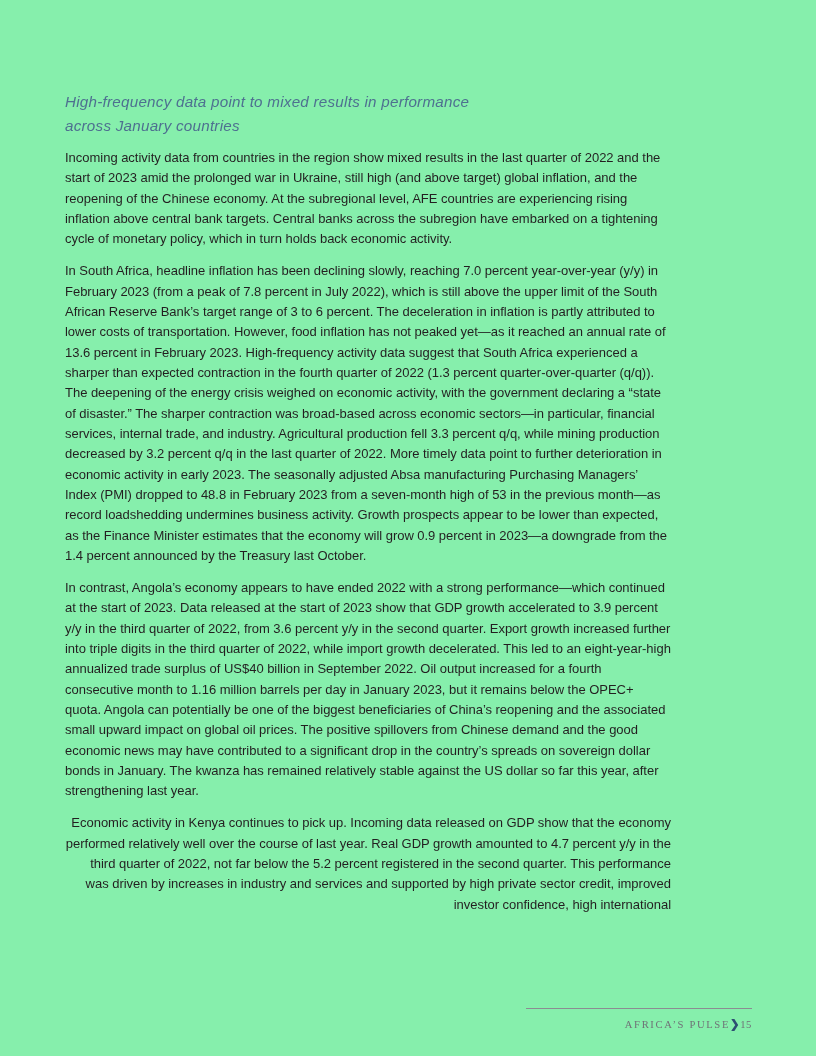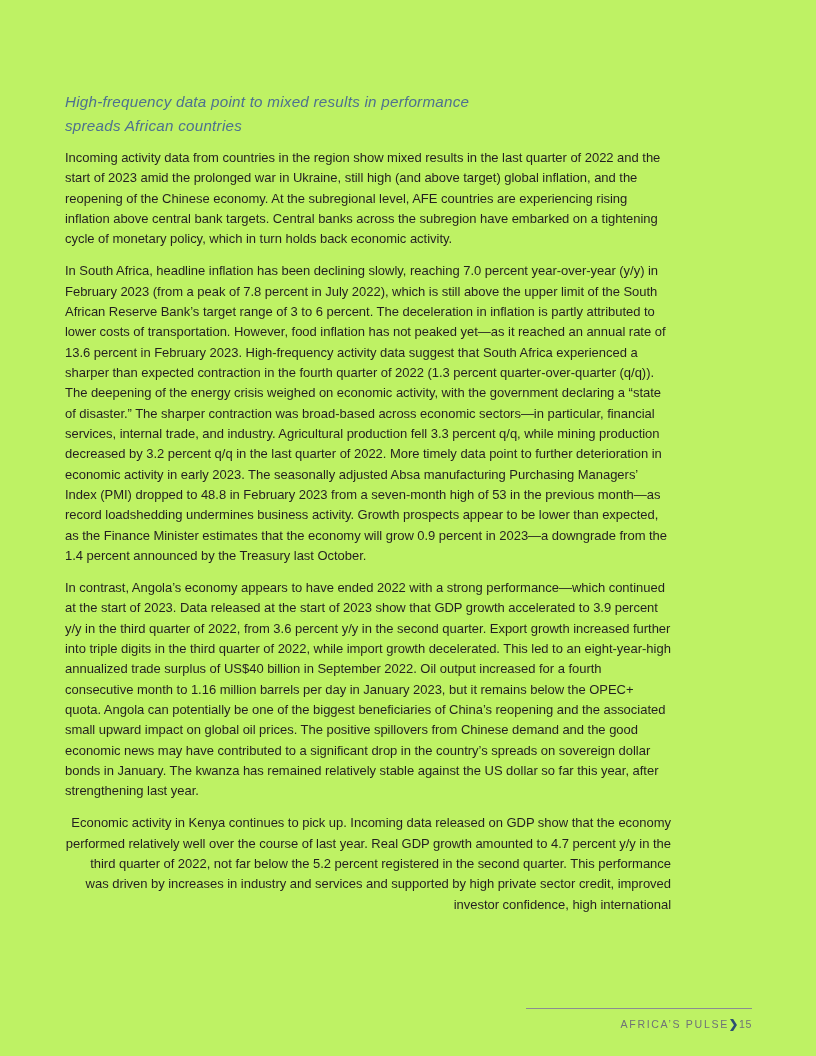--- a/index.html
+++ b/index.html
@@ -10,21 +10,21 @@
 
   body {
     font-family: "Liberation Sans", sans-serif;
     -webkit-font-smoothing: antialiased;
   }
 
   .page {
     position: relative;
     width: 816px;
     height: 1056px;
-    background: #bef264;
+    background: #86efac;
     overflow: hidden;
     box-sizing: border-box;
   }
 
   .content {
     position: absolute;
     left: 65px;
     top: 90px;
     width: 606px;
   }
@@ -58,20 +58,21 @@
     margin-bottom: 0;
     text-align: right;
   }
 
   .footer {
     position: absolute;
     left: 0;
     top: 1008px;
     width: 804px;
     height: 40px;
+    font-family: Liberation Serif, serif;
   }
 
   .footer-rule {
     position: absolute;
     left: 526px;
     top: 0;
     width: 226px;
     height: 1px;
     background: #8b8d92;
   }
@@ -102,21 +103,21 @@
 </style>
 </head>
 <body>
 
 <div class="page">
 
   <div class="content">
 
     <h2 class="section-heading">
       <span class="hline">High-frequency data point to mixed results in performance</span>
-      <span class="hline">spreads African countries</span>
+      <span class="hline">across January countries</span>
     </h2>
 
     <p class="body-text">Incoming activity data from countries in the region show mixed results in the last quarter of 2022 and the start of 2023 amid the prolonged war in Ukraine, still high (and above target) global inflation, and the reopening of the Chinese economy. At the subregional level, AFE countries are experiencing rising inflation above central bank targets. Central banks across the subregion have embarked on a tightening cycle of monetary policy, which in turn holds back economic activity.</p>
     <p class="body-text">In South Africa, headline inflation has been declining slowly, reaching 7.0 percent year-over-year (y/y) in February 2023 (from a peak of 7.8 percent in July 2022), which is still above the upper limit of the South African Reserve Bank’s target range of 3 to 6 percent. The deceleration in inflation is partly attributed to lower costs of transportation. However, food inflation has not peaked yet—as it reached an annual rate of 13.6 percent in February 2023. High-frequency activity data suggest that South Africa experienced a sharper than expected contraction in the fourth quarter of 2022 (1.3 percent quarter-over-quarter (q/q)). The deepening of the energy crisis weighed on economic activity, with the government declaring a “state of disaster.” The sharper contraction was broad-based across economic sectors—in particular, financial services, internal trade, and industry. Agricultural production fell 3.3 percent q/q, while mining production decreased by 3.2 percent q/q in the last quarter of 2022. More timely data point to further deterioration in economic activity in early 2023. The seasonally adjusted Absa manufacturing Purchasing Managers’ Index (PMI) dropped to 48.8 in February 2023 from a seven-month high of 53 in the previous month—as record loadshedding undermines business activity. Growth prospects appear to be lower than expected, as the Finance Minister estimates that the economy will grow 0.9 percent in 2023—a downgrade from the 1.4 percent announced by the Treasury last October.</p>
     <p class="body-text">In contrast, Angola’s economy appears to have ended 2022 with a strong performance—which continued at the start of 2023. Data released at the start of 2023 show that GDP growth accelerated to 3.9 percent y/y in the third quarter of 2022, from 3.6 percent y/y in the second quarter. Export growth increased further into triple digits in the third quarter of 2022, while import growth decelerated. This led to an eight-year-high annualized trade surplus of US$40 billion in September 2022. Oil output increased for a fourth consecutive month to 1.16 million barrels per day in January 2023, but it remains below the OPEC+ quota. Angola can potentially be one of the biggest beneficiaries of China’s reopening and the associated small upward impact on global oil prices. The positive spillovers from Chinese demand and the good economic news may have contributed to a significant drop in the country’s spreads on sovereign dollar bonds in January. The kwanza has remained relatively stable against the US dollar so far this year, after strengthening last year.</p>
     <p class="body-text">Economic activity in Kenya continues to pick up. Incoming data released on GDP show that the economy performed relatively well over the course of last year. Real GDP growth amounted to 4.7 percent y/y in the third quarter of 2022, not far below the 5.2 percent registered in the second quarter. This performance was driven by increases in industry and services and supported by high private sector credit, improved investor confidence, high international</p>
 
   </div>
 
   <div class="footer">

